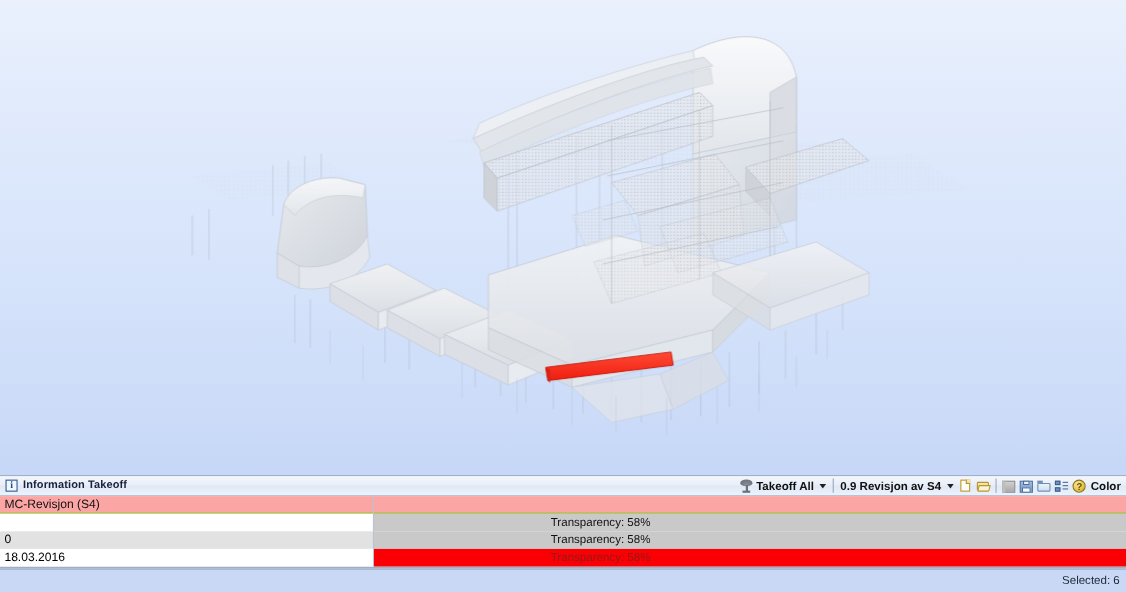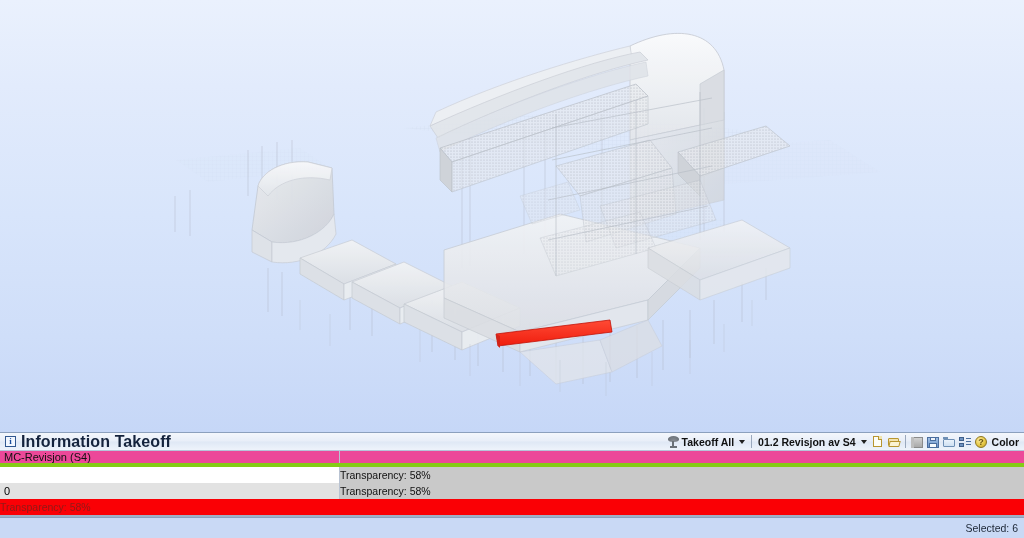--- a/index.html
+++ b/index.html
@@ -34,21 +34,21 @@
     display:flex;align-items:center;
     box-sizing:border-box;
   }
   .hdr-left{display:flex;align-items:center;padding-left:5px;flex:0 0 auto;}
   .info-ico{
     width:11px;height:11px;border:1px solid #31578f;background:#f2f7ff;
     display:inline-flex;align-items:center;justify-content:center;
     font-size:9px;font-weight:bold;color:#1b4d9b;line-height:1;font-family:"Liberation Serif",serif;
     margin-right:5px;box-sizing:border-box;
   }
-  .hdr-title{font-weight:bold;font-size:16px;color:#14223c;letter-spacing:.1px;}
+  .hdr-title{font-weight:bold;font-size:10px;color:#14223c;letter-spacing:.1px;}
 
   .hdr-right{
     margin-left:auto;display:flex;align-items:center;
     padding-right:2px;height:18px;gap:0px;
   }
   .tb-item{display:flex;align-items:center;height:16px;padding:0 3px;cursor:default;}
   .tb-label{font-size:10.5px;color:#111;white-space:nowrap;font-weight:bold;}
   .caret{
     width:0;height:0;border-left:3.5px solid transparent;border-right:3.5px solid transparent;
     border-top:4px solid #202020;margin-left:5px;
@@ -108,23 +108,23 @@
   
   #grid{position:absolute;left:0;top:18px;width:1024px;height:67px;box-sizing:border-box;}
   .grid-row{display:flex;width:1024px;box-sizing:border-box;}
   .cell-name{
     width:340px;box-sizing:border-box;
     border-right:1px solid #b9c3d2;
     padding:0 0 0 4px;display:flex;align-items:center;overflow:hidden;white-space:nowrap;
   }
   .cell-color{
     flex:1;box-sizing:border-box;display:flex;align-items:center;
-    justify-content:flex-start;padding-right:272px;overflow:hidden;white-space:nowrap;
-  }
-  .row-head{height:16px;background:#ec4899;border-bottom:4px solid #84cc16;font-size:11px;}
+    justify-content:center;padding-right:272px;overflow:hidden;white-space:nowrap;
+  }
+  .row-head{height:16px;background:#fca5a5;border-bottom:1px solid #84cc16;font-size:11px;}
   .row-head .cell-name,.row-head .cell-color{color:#111;}
   .row-head .cell-color{justify-content:flex-start;padding-left:5px;padding-right:0;}
 
   .row-blank{height:16px;}
   .row-blank .cell-name{background:#ffffff;}
   .row-blank .cell-color{background:#c9c9c9;}
 
   .row-zero{height:16px;}
   .row-zero .cell-name{background:#e2e2e2;}
   .row-zero .cell-color{background:#c9c9c9;}
@@ -344,21 +344,21 @@
               <span class="stem"></span>
               <span class="base"></span>
           </span>
           <span class="tb-label">Takeoff All</span>
           <span class="caret"></span>
         </div>
 
         <span class="tb-sep"></span>
 
         <div class="tb-item">
-          <span class="tb-label">01.2 Revisjon av S4</span>
+          <span class="tb-label">0.9 Revisjon av S4</span>
           <span class="caret"></span>
         </div>
 
         <span class="ico ico-doc">
           <span class="pg"></span>
             <span class="dogear"></span>
         </span>
 
         <span class="ico ico-openfolder">
           <span class="back"></span>
@@ -417,20 +417,21 @@
       </div>
 
       <div class="grid-row row-zero">
         <div class="cell-name">0</div>
         <div class="cell-color">
           <span class="tval">Transparency: 58%</span>
         </div>
       </div>
 
       <div class="grid-row row-date">
+        <div class="cell-name">18.03.2016</div>
         <div class="cell-color">
           <span class="tval">Transparency: 58%</span>
         </div>
       </div>
 
       <div class="grid-underline"></div>
     </div>
   </div>
 
   <div id="statusbar">

